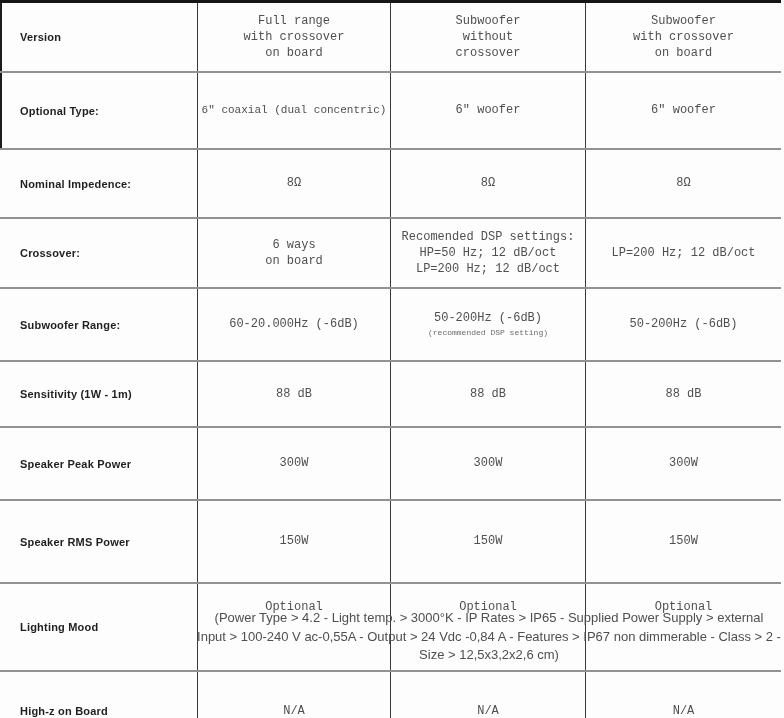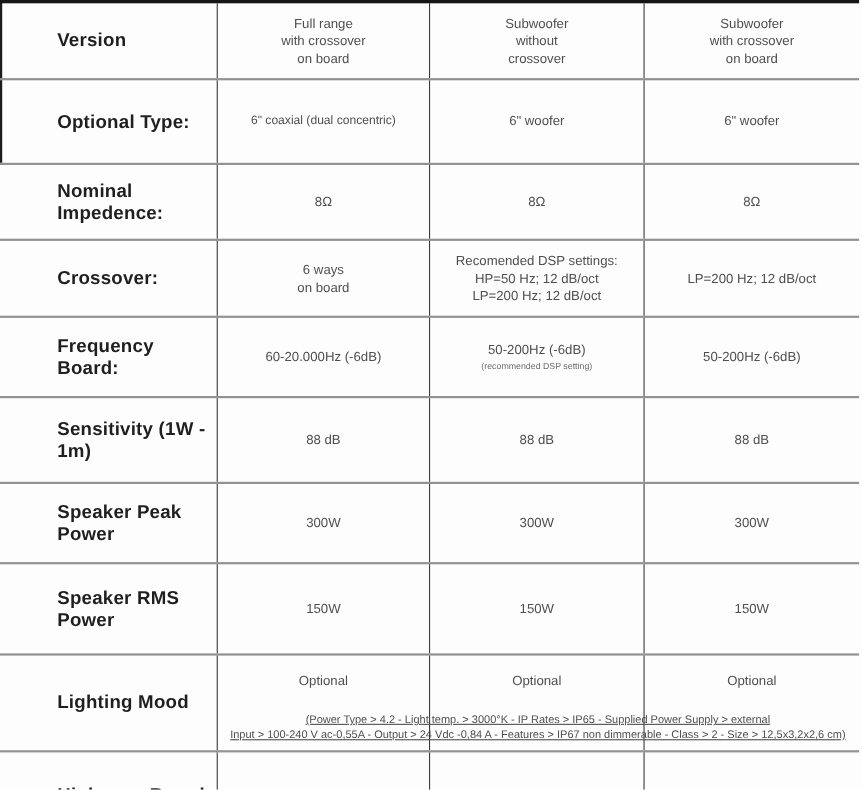--- a/index.html
+++ b/index.html
@@ -12,41 +12,41 @@
     box-sizing:border-box;
   }
   .row{
     display:grid;
     grid-template-columns:197px 193px 195px 196px;
     box-sizing:border-box;
     position:relative;
   }
   .row + .row{border-top:2px solid #929292;}
   .r0{height:68px}.r1{height:77px}.r2{height:69px}.r3{height:70px}.r4{height:73px}
-  .r5{height:78px}.r6{height:73px}.r7{height:83px}.r8{height:88px}.r9{height:80px}
+  .r5{height:66px}.r6{height:73px}.r7{height:83px}.r8{height:88px}.r9{height:80px}
   .cell{
     display:flex;flex-direction:column;justify-content:center;align-items:center;
     box-sizing:border-box;overflow:hidden;
   }
-  .cell.v{border-left:1.5px solid #3a3a3a;}
+  .cell.v{border-left:1.5px solid #3a3a3a;font-family:Liberation Mono, monospace;}
   .label{
-    align-items:flex-start;padding-left:52px;
-    font-weight:700;font-size:17px;color:#1f1f1f;letter-spacing:.2px;
+    align-items:flex-start;padding-left:20px;
+    font-weight:700;font-size:11px;color:#1f1f1f;letter-spacing:.2px;
   }
   .val{
     font-size:12px;color:#4f4f4f;text-align:center;line-height:1.35;
     white-space:pre-line;
   }
   .val.small{font-size:11px;}
   .subnote{font-size:8px;color:#6a6a6a;margin-top:2px;}
   .r8 .val{padding-bottom:40px;}
   .footnote{
     position:absolute;left:197px;right:0;bottom:6px;
-    font-size:10px;color:#4f4f4f;text-align:center;line-height:1.4;
-    white-space:pre-line;pointer-events:none;text-decoration:underline;
+    font-size:13px;color:#4f4f4f;text-align:center;line-height:1.4;
+    white-space:pre-line;pointer-events:none;
   }
   .left-border-partial{
     position:absolute;left:0;top:0;width:2px;height:148px;background:#1c1c1c;
   }
 </style>
 </head>
 <body>
 
 <div class="page">
   <div class="left-border-partial"></div>
@@ -83,21 +83,21 @@
       <div class="cell label">Crossover:</div>
       <div class="cell val v">6 ways
 on board</div>
       <div class="cell val v">Recomended DSP settings:
 HP=50 Hz; 12 dB/oct
 LP=200 Hz; 12 dB/oct</div>
       <div class="cell val v">LP=200 Hz; 12 dB/oct</div>
     </div>
 
     <div class="row r4">
-      <div class="cell label">Frequency Board:</div>
+      <div class="cell label">Subwoofer Range:</div>
       <div class="cell val v">60-20.000Hz (-6dB)</div>
       <div class="cell val v">
         <span>50-200Hz (-6dB)</span>
         <span class="subnote">(recommended DSP setting)</span>
       </div>
       <div class="cell val v">50-200Hz (-6dB)</div>
     </div>
 
     <div class="row r5">
       <div class="cell label">Sensitivity (1W - 1m)</div>

